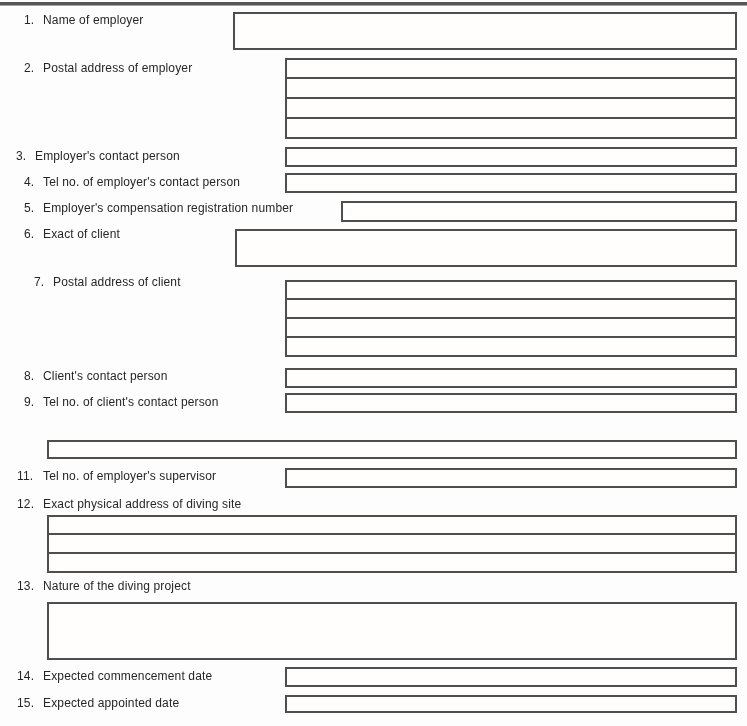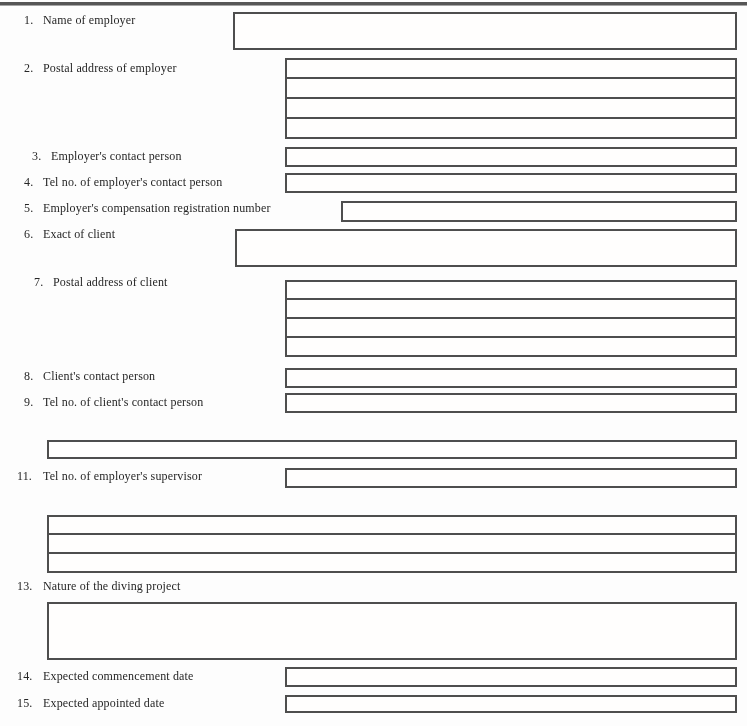--- a/index.html
+++ b/index.html
@@ -1,18 +1,18 @@
 <!DOCTYPE html>
 <html><head>
 <meta charset="utf-8">
 <style>
   html,body{margin:0;padding:0;background:#ffffff;}
   .page{
     position:relative;width:747px;height:726px;background:#fdfdfd;
-    font-family:Liberation Serif, serif;color:#262626;overflow:hidden;
+    font-family:Liberation Sans, sans-serif;color:#262626;overflow:hidden;
   }
   .rule{
     position:absolute;left:0;top:2px;width:747px;height:3px;
     background:#565656;border-bottom:1px solid #a5a5a5;
   }
   .lbl{position:absolute;font-size:12px;line-height:13px;white-space:nowrap;letter-spacing:0.15px;}
   .lbl .num{display:inline-block;}
   .lbl.n1 .num{width:19px;}
   .lbl.n2 .num{width:26px;}
   .box{
@@ -38,21 +38,21 @@
   <div class="lbl n1" style="left:24px;top:62px">
     <span class="num">2.</span><span>Postal address of employer</span>
   </div>
   <div class="rowstack" style="left:285px;top:58px;width:452px">
     <div class="row" style="height:21px"></div>
     <div class="row" style="height:22px"></div>
     <div class="row" style="height:22px"></div>
     <div class="row" style="height:22px"></div>
   </div>
 
-  <div class="lbl n1" style="left:32px;top:150px">
+  <div class="lbl n1" style="left:16px;top:150px">
     <span class="num">3.</span><span>Employer's contact person</span>
   </div>
   <div class="box" style="left:285px;top:147px;width:452px;height:20px"></div>
 
   <div class="lbl n1" style="left:24px;top:176px">
     <span class="num">4.</span><span>Tel no. of employer's contact person</span>
   </div>
   <div class="box" style="left:285px;top:173px;width:452px;height:20px"></div>
 
   <div class="lbl n1" style="left:24px;top:202px">
@@ -85,20 +85,23 @@
   </div>
   <div class="box" style="left:285px;top:393px;width:452px;height:20px"></div>
 
   <div class="box" style="left:47px;top:440px;width:690px;height:19px"></div>
 
   <div class="lbl n2" style="left:17px;top:470px">
     <span class="num">11.</span><span>Tel no. of employer's supervisor</span>
   </div>
   <div class="box" style="left:285px;top:468px;width:452px;height:20px"></div>
 
+  <div class="lbl n2" style="left:17px;top:498px">
+    <span class="num">12.</span><span>Exact physical address of diving site</span>
+  </div>
   <div class="rowstack" style="left:47px;top:515px;width:690px">
     <div class="row" style="height:20px"></div>
     <div class="row" style="height:21px"></div>
     <div class="row" style="height:21px"></div>
   </div>
 
   <div class="lbl n2" style="left:17px;top:580px">
     <span class="num">13.</span><span>Nature of the diving project</span>
   </div>
   <div class="box" style="left:47px;top:602px;width:690px;height:58px"></div>

